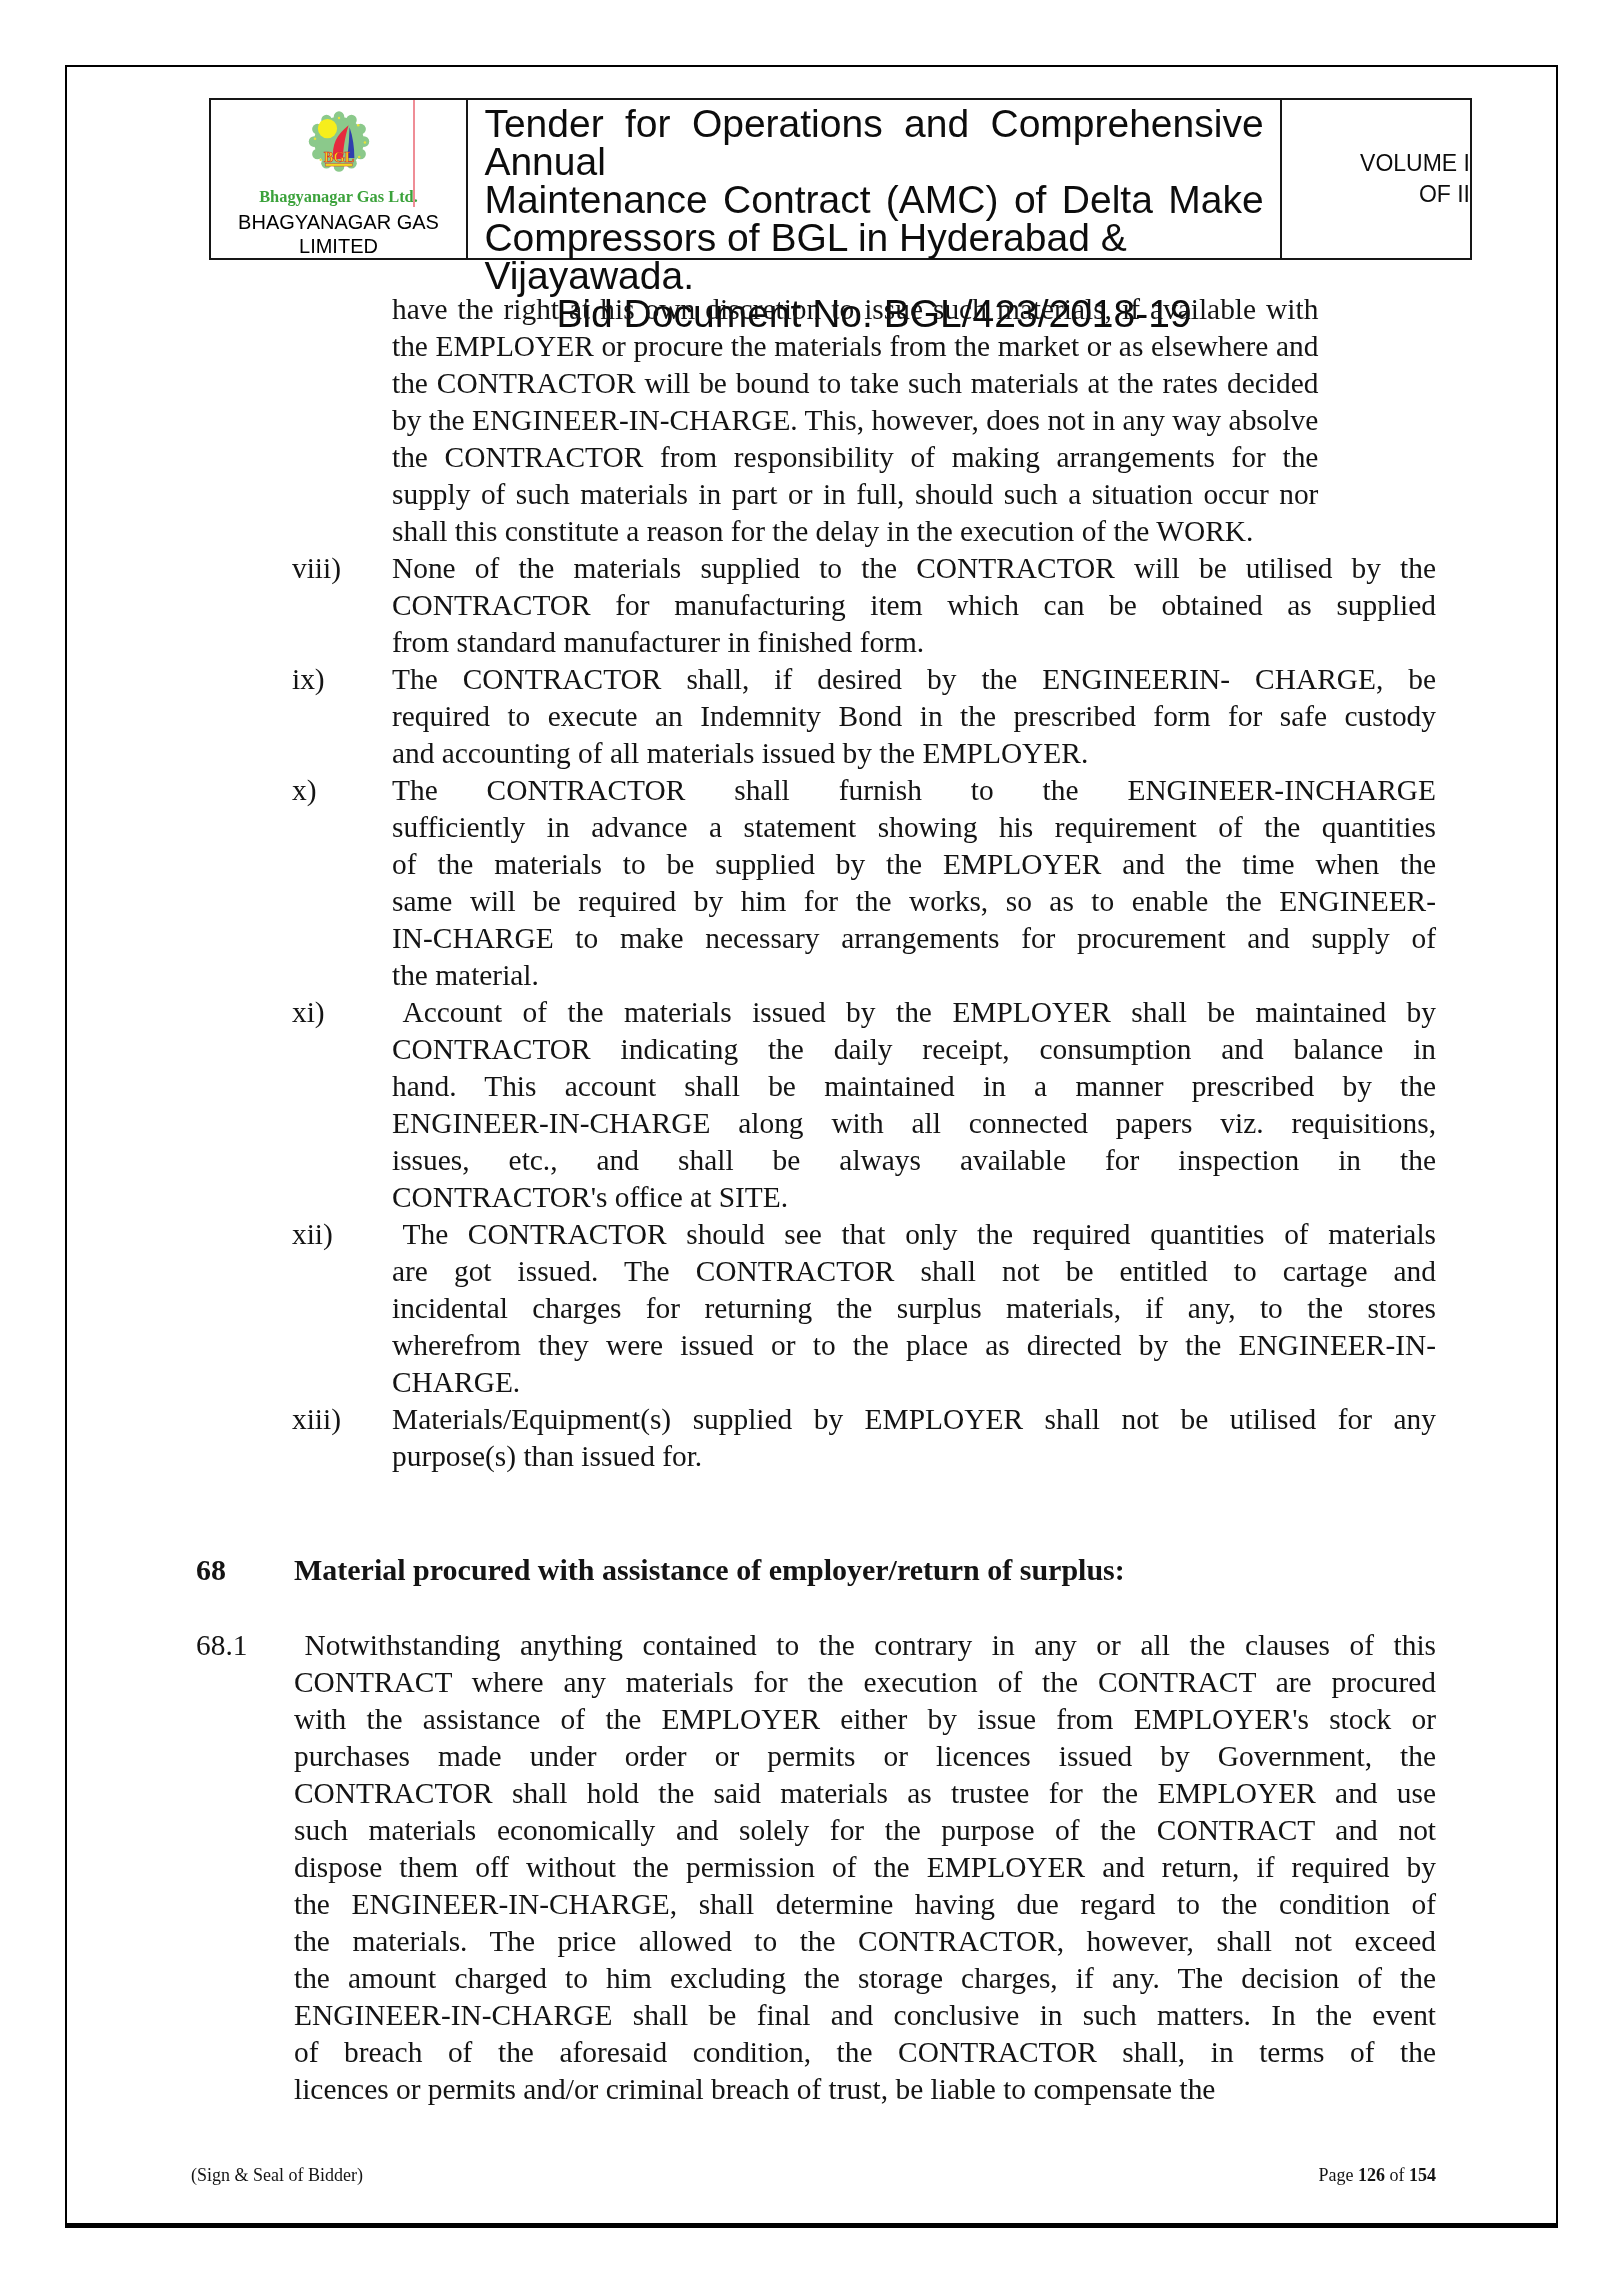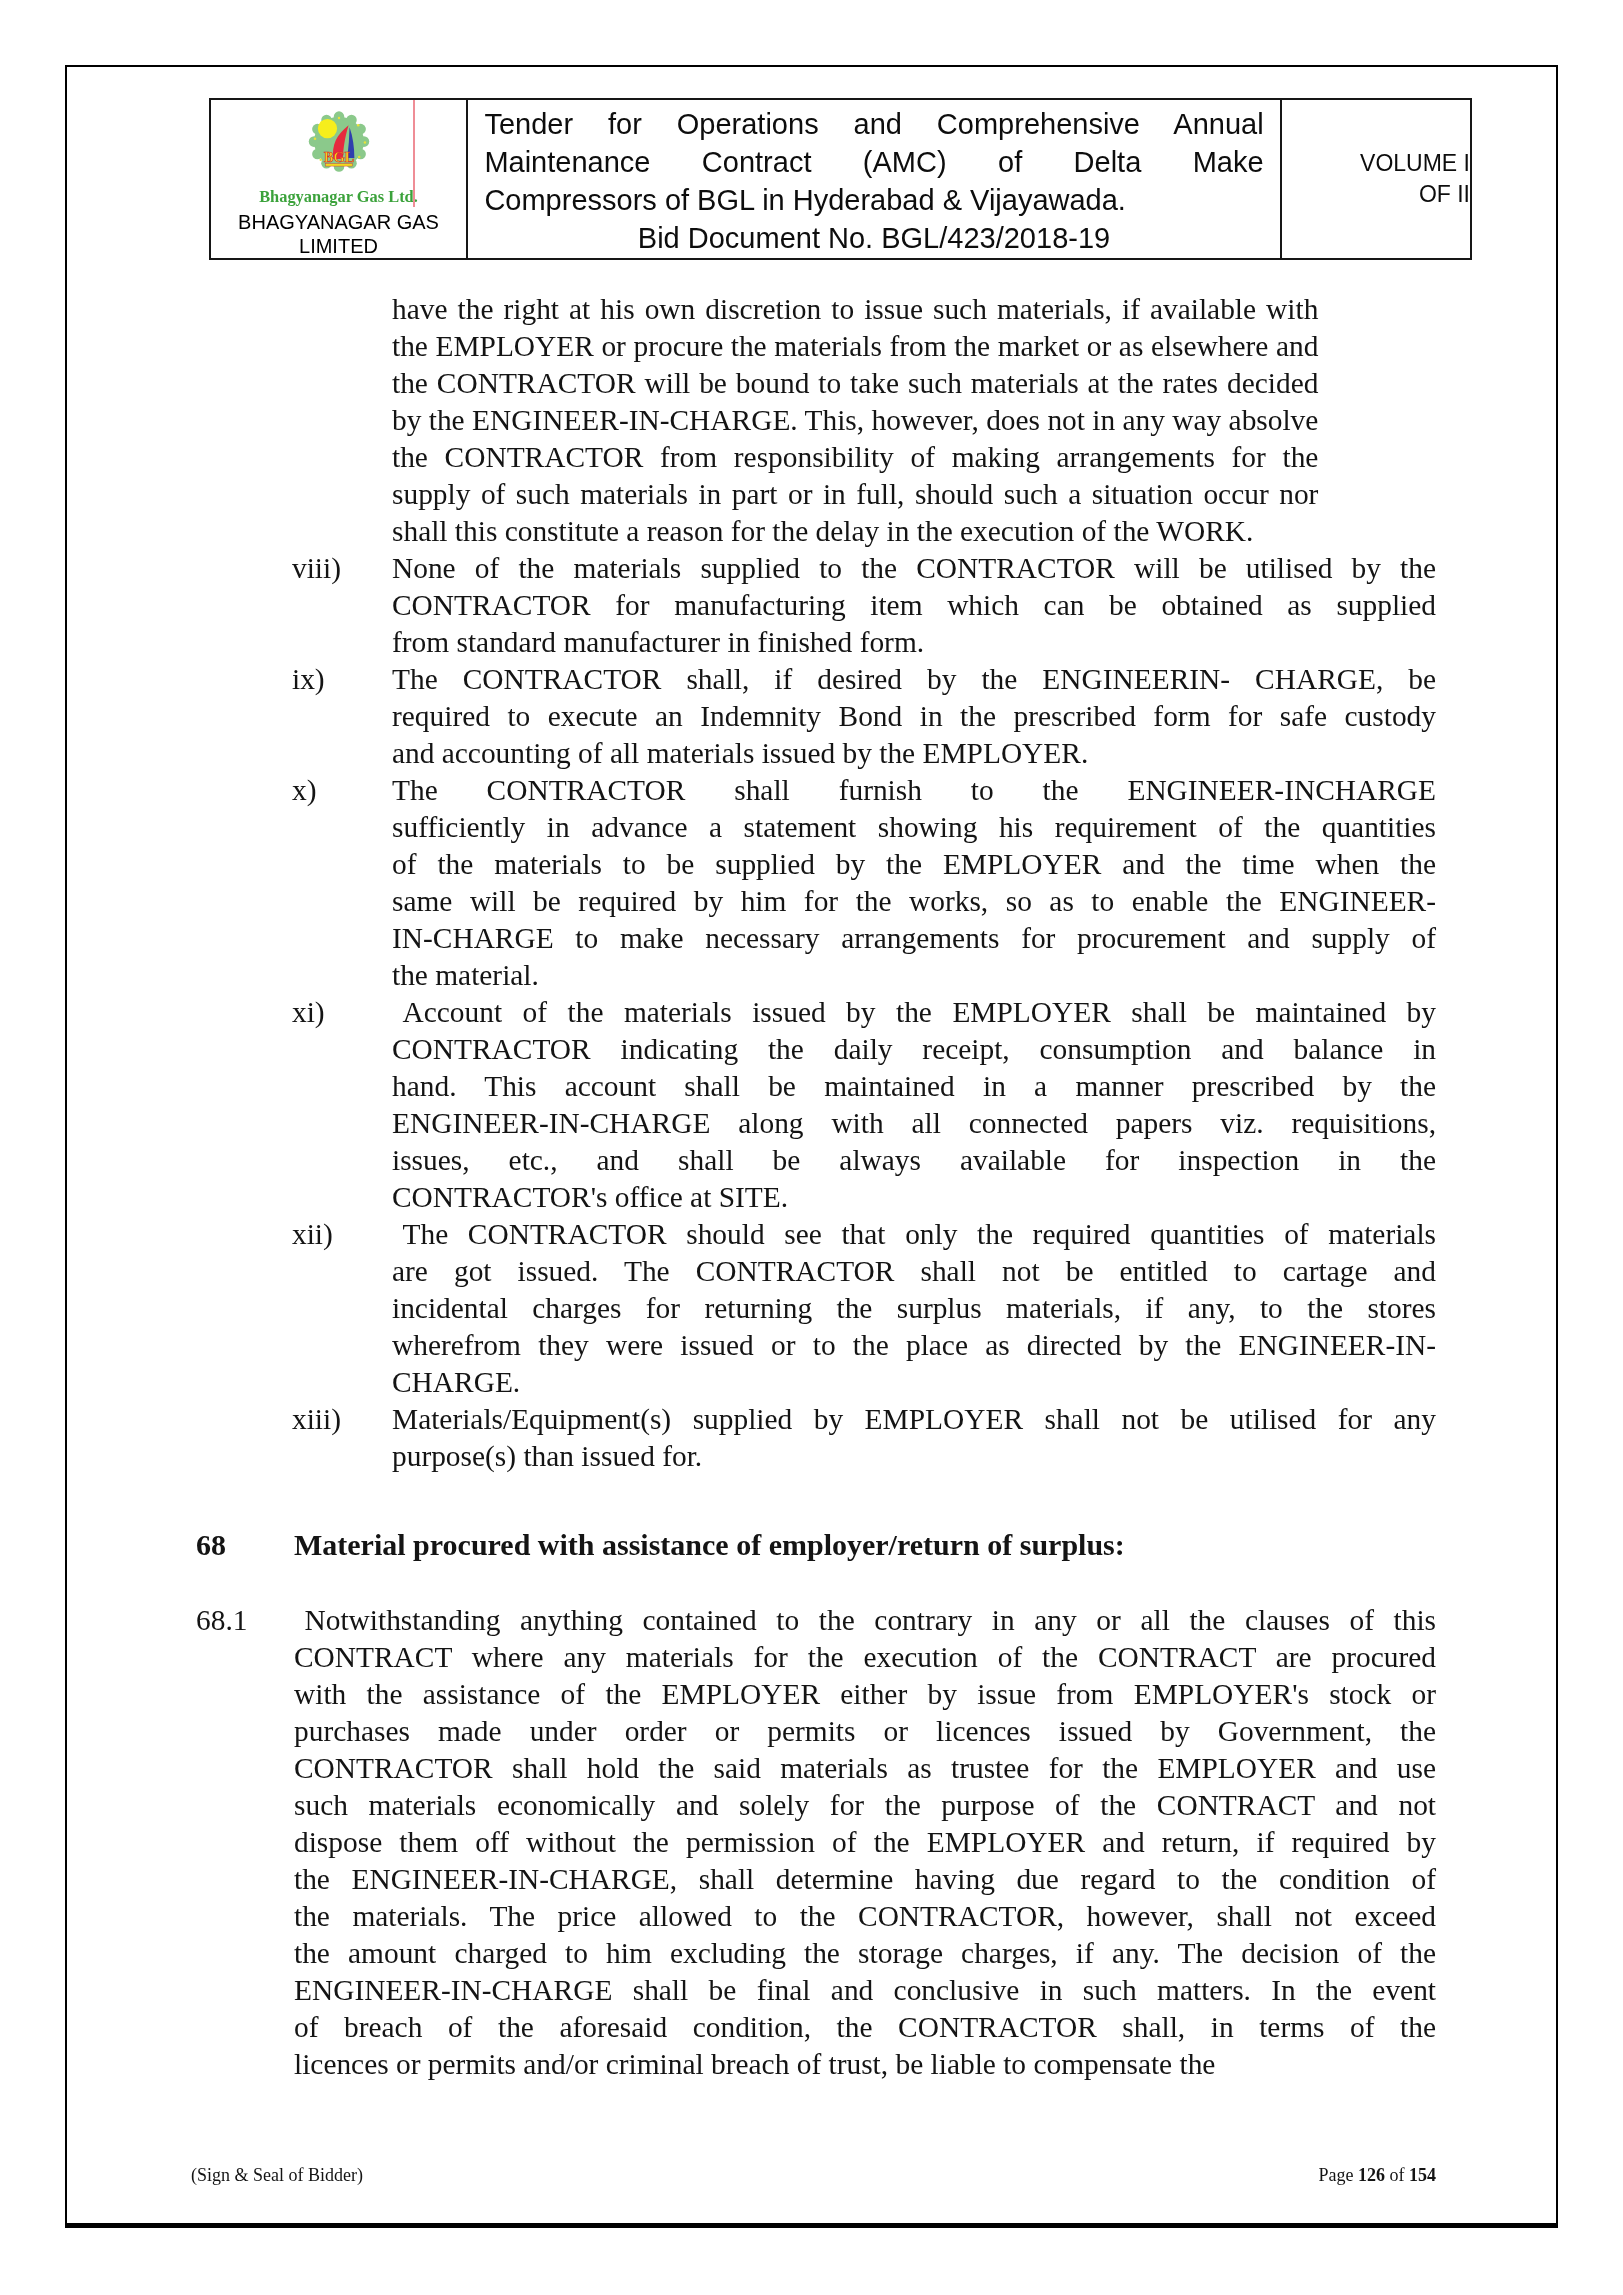--- a/index.html
+++ b/index.html
@@ -19,21 +19,21 @@
   .logo-cell {
     width:257px; border-right:2px solid #161616; position:relative;
     display:flex; flex-direction:column; align-items:center; padding-top:7.9px;
   }
   .red-divider { position:absolute; top:0; left:202px; width:2px; height:107px; background:#ef8d96; }
   .logo-caption { font-family:"Liberation Serif", serif; font-weight:bold; font-size:16.4px; color:#3ba23b; margin-top:2px; }
   .company { font-family:"Liberation Sans", sans-serif; font-size:20px; line-height:24px; text-align:center; margin-top:3.3px; color:#000; }
 
   .title-cell {
     flex:1; border-right:2px solid #161616; padding:4.6px 16.4px 0 16.4px;
-    font-family:"Liberation Sans", sans-serif; font-size:29px; line-height:38px; color:#0d0d0d;
+    font-family:"Liberation Sans", sans-serif; font-size:39px; line-height:38px; color:#0d0d0d;
   }
   .title-line.justify { text-align:justify; text-align-last:justify; }
   .title-line.left    { text-align:left; }
   .title-line.center  { text-align:center; }
 
   .volume-cell {
     width:188px; display:flex; flex-direction:column; justify-content:center; align-items:flex-end;
     font-family:"Liberation Sans", sans-serif; font-size:23px; line-height:31px; color:#0d0d0d;
   }
 
@@ -42,21 +42,21 @@
   .block { display:flex; align-items:flex-start; }
   .block .num { flex:none; }
   .item .num { width:100px; margin-left:96px; }
   .numpara .num, .heading .num { width:98px; margin-left:0; }
   .para-cont { padding-left:196px; }
   .item .lines { width:1044px; flex:none; }
   .numpara .lines { width:1142px; flex:none; }
   .tline { text-align:justify; text-align-last:justify; }
   .tline.last { text-align-last:left; }
   .tline.find { text-indent:10.5px; }
-  .heading { margin-top:51px; margin-bottom:39px; font-weight:bold; font-size:30px; }
+  .heading { margin-top:76px; margin-bottom:39px; font-weight:bold; font-size:30px; }
   .heading .htext { width:1142px; }
 
   
   .footer {
     position:absolute; left:191px; top:2165px; width:1245px;
     display:flex; justify-content:space-between; font-size:18px; color:#141414;
   }
 </style>
 </head>
 <body>

